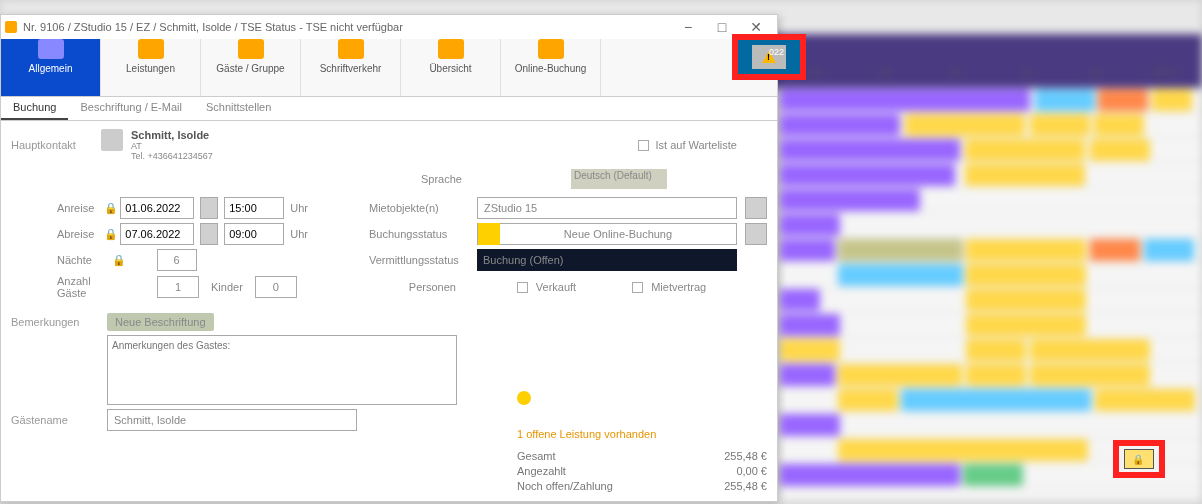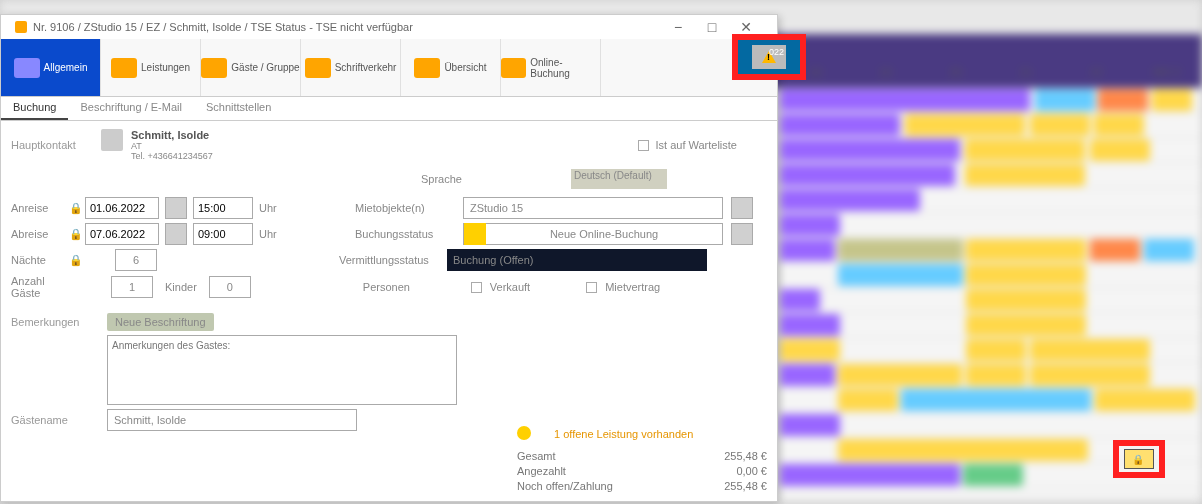--- a/index.html
+++ b/index.html
@@ -15,28 +15,28 @@
   .cal-block { position: absolute; height: 22px; top: 1px; border-radius: 2px; font-size: 9px; padding: 3px 4px; overflow: hidden; white-space: nowrap; }
   .purple { background: #9966ff; color: #fff; }
   .cyan { background: #66ccff; }
   .yellow { background: #ffd84a; }
   .orange { background: #ff884a; }
   .olive { background: #c5c58a; }
   .green { background: #66cc88; }
   
   
   .window { position: absolute; top: 14px; left: 0; width: 778px; height: 488px; background: #fff; border: 1px solid #ccc; box-shadow: 2px 2px 8px rgba(0,0,0,0.2); }
-  .titlebar { height: 24px; display: flex; align-items: center; padding: 0 14px; font-size: 11px; color: #666; }
+  .titlebar { height: 24px; display: flex; align-items: center; padding: 0 4px; font-size: 11px; color: #666; }
   .title-icon { width: 12px; height: 12px; background: #ffa500; border-radius: 2px; margin-right: 6px; }
   .win-controls { margin-left: auto; display: flex; gap: 20px; padding-right: 10px; }
   .win-btn { width: 14px; height: 14px; display: flex; align-items: center; justify-content: center; font-size: 14px; cursor: pointer; }
   
   
   .toolbar { height: 58px; display: flex; border-bottom: 1px solid #ccc; background: #f8f8f8; }
-  .toolbar-btn { width: 100px; display: flex; flex-direction: row; align-items: center; justify-content: center; gap: 4px; font-size: 10px; color: #555; border-right: 1px solid #e0e0e0; cursor: pointer; }
+  .toolbar-btn { width: 100px; display: flex; flex-direction: column; align-items: center; gap: 4px; font-size: 10px; color: #555; border-right: 1px solid #e0e0e0; cursor: pointer; }
   .toolbar-btn.active { background: #0a4acc; color: #fff; }
   .toolbar-icon { width: 26px; height: 20px; background: #ffa500; border-radius: 3px; }
   .toolbar-btn.active .toolbar-icon { background: #8888ff; }
   
   
   .tabs { height: 24px; display: flex; border-bottom: 1px solid #ccc; font-size: 11px; }
   .tab { padding: 4px 12px; color: #888; cursor: pointer; }
   .tab.active { color: #333; border-bottom: 2px solid #444; }
   
   
@@ -44,40 +44,40 @@
   .form-row { display: flex; align-items: center; min-height: 28px; }
   .label { width: 90px; color: #999; }
   .guest-info { display: flex; gap: 8px; flex: 1; }
   .avatar { width: 22px; height: 22px; background: #ccc; border-radius: 2px; }
   .guest-name { font-weight: bold; color: #555; }
   .checkbox-row { margin-left: auto; margin-right: 30px; display: flex; align-items: center; gap: 6px; }
   .checkbox { width: 11px; height: 11px; border: 1px solid #aaa; }
   .lang-select { width: 96px; height: 20px; background: #d0d0c0; margin-left: auto; margin-right: 100px; }
   
   .date-row { display: flex; align-items: center; gap: 6px; margin: 4px 0; }
-  .dr-label { width: 52px; }
+  .dr-label { width: 52px; margin-left: 46px; }
   .lock { width: 10px; }
   .date-input { width: 74px; height: 22px; border: 1px solid #aaa; padding: 2px 4px; font-size: 11px; background: #fff; }
   .time-input { width: 60px; height: 22px; border: 1px solid #aaa; padding: 2px 4px; font-size: 11px; }
   .unit { width: 24px; }
   .field-pair { display: flex; align-items: center; gap: 8px; }
   .field-label { width: 100px; }
   .field-value { width: 250px; height: 22px; border: 1px solid #aaa; padding: 2px 6px; background: #fff; display: flex; align-items: center; }
   .field-value.lg { width: 260px; }
   .field-value.stat { background: #0f172a; border: none; }
   .square-btn { width: 22px; height: 22px; background: #d0d0d0; border: 1px solid #aaa; }
   .new-booking { flex: 1; text-align: center; }
   .yellow-flag { width: 22px; height: 22px; background: #ffd000; }
   .stepper { width: 42px; height: 22px; border: 1px solid #aaa; text-align: center; line-height: 20px; }
   
   .add-btn { background: #c0c8b0; padding: 3px 8px; border-radius: 2px; display: inline-block; }
   .notes { width: 350px; height: 70px; border: 1px solid #aaa; padding: 4px; font-size: 10px; color: #777; overflow: hidden; }
   
   .summary { position: absolute; right: 10px; bottom: 6px; width: 250px; font-size: 11px; }
-  .warn-row { display: flex; align-items: flex-end; gap: 23px; color: #e69500; margin-bottom: 10px; }
+  .warn-row { display: flex; align-items: flex-start; gap: 23px; color: #e69500; margin-bottom: 10px; flex-direction: column; }
   .warn-icon { width: 14px; height: 14px; background: #ffd000; border-radius: 50%; }
   .sum-row { display: flex; justify-content: space-between; margin: 3px 0; color: #777; }
   
   
   .callout { position: absolute; border: 6px solid #ff2020; z-index: 100; }
   .callout-top { top: 34px; left: 732px; width: 74px; height: 46px; background: #0369a1; display: flex; align-items: center; justify-content: center; }
   .callout-top-inner { width: 34px; height: 24px; background: #bbb; display: flex; align-items: center; justify-content: center; position: relative; }
   .tri-icon { width: 0; height: 0; border-left: 7px solid transparent; border-right: 7px solid transparent; border-bottom: 12px solid #ffb800; position: relative; }
   .tri-icon::after { content: "!"; position: absolute; left: -2px; top: 1px; font-size: 9px; color: #000; font-weight: bold; }
   .date-text { font-size: 9px; color: #fff; position: absolute; right: 2px; top: 2px; }

